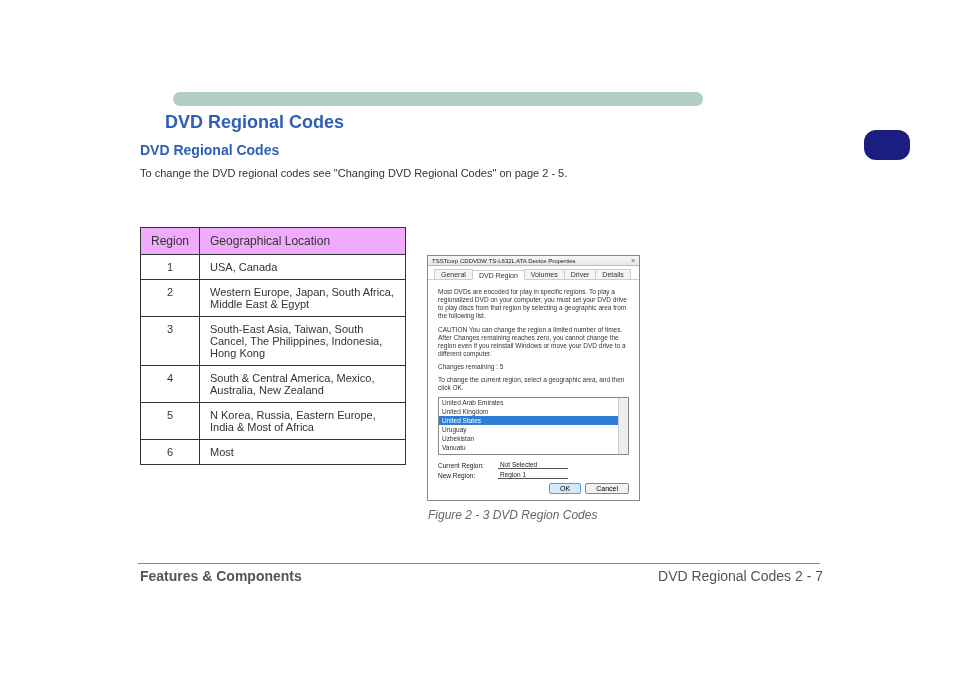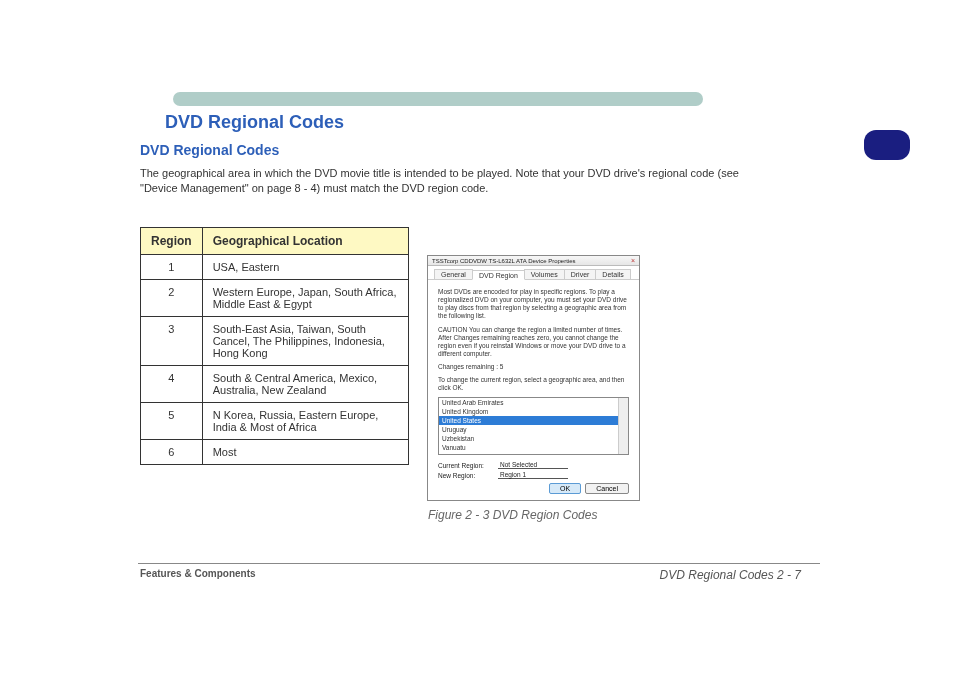--- a/index.html
+++ b/index.html
@@ -9,21 +9,21 @@
     .page-title { position: absolute; top: 112px; left: 165px; font-size: 18px; font-weight: bold; color: #2d5fb8; }
     
     .page-badge { position: absolute; top: 130px; right: 44px; width: 46px; height: 30px; background: #1a1e80; border-radius: 12px; }
     
     .intro-block { position: absolute; top: 142px; left: 140px; width: 630px; }
     .intro-heading { font-size: 14px; font-weight: bold; color: #2d5fb8; margin-bottom: 8px; }
     .intro-text { font-size: 11px; color: #333; line-height: 1.4; margin-bottom: 8px; }
     
     .region-table { position: absolute; top: 227px; left: 140px; border-collapse: collapse; font-size: 11px; color: #333; }
     .region-table th, .region-table td { border: 1px solid #333; padding: 6px 10px; text-align: left; vertical-align: top; }
-    .region-table thead th { background: #fef9c3; font-weight: bold; font-size: 12px; }
+    .region-table thead th { background: #f0abfc; font-weight: normal; font-size: 12px; }
     .region-table .region-col { width: 58px; text-align: center; }
     .region-table .geo-col { width: 206px; }
     
     .dvd-dialog { position: absolute; top: 255px; left: 427px; width: 213px; height: 246px; background: #fff; border: 1px solid #888; font-family: "Segoe UI", Tahoma, sans-serif; font-size: 7px; color: #222; }
     .dvd-titlebar { height: 10px; background: linear-gradient(#f7f7f7,#e6e6e6); border-bottom: 1px solid #bbb; font-size: 6px; padding: 1px 4px; display: flex; justify-content: space-between; align-items: center; }
     .dvd-close { color: #b33; font-size: 7px; }
     .dvd-tabs { height: 14px; border-bottom: 1px solid #ccc; display: flex; padding-left: 6px; padding-top: 3px; gap: 0; }
     .dvd-tab { border: 1px solid #ccc; border-bottom: none; padding: 1px 6px; font-size: 7px; background: #f4f4f4; margin-right: -1px; color: #333; }
     .dvd-tab.active { background: #fff; border-bottom: 1px solid #fff; position: relative; top: 1px; }
     .dvd-body { padding: 8px 10px 6px 10px; }
@@ -34,46 +34,46 @@
     .dvd-scrollbar { position: absolute; right: 0; top: 0; bottom: 0; width: 10px; background: #eee; border-left: 1px solid #ccc; }
     .dvd-field-row { display: flex; font-size: 6.5px; margin-bottom: 2px; align-items: center; }
     .dvd-field-label { width: 60px; }
     .dvd-field-value { border-bottom: 1px solid #555; flex: 0 0 70px; padding: 0 2px; }
     .dvd-buttons { position: absolute; bottom: 6px; right: 10px; display: flex; gap: 4px; }
     .dvd-btn { font-size: 7px; padding: 1px 10px; border: 1px solid #888; background: #f2f2f2; border-radius: 2px; }
     .dvd-btn.ok { background: #d6e9f8; border-color: #5b9bd5; }
     .dvd-figure-caption { position: absolute; top: 508px; left: 428px; font-size: 12px; font-style: italic; color: #666; }
     
     .footer-line { position: absolute; top: 563px; left: 138px; width: 682px; height: 1px; background: #888; }
-    .footer-left { position: absolute; top: 568px; left: 140px; font-size: 10px; color: #555; font-weight: bold; }
-    .footer-right { position: absolute; top: 568px; right: 153px; font-size: 12px; color: #555; font-style: italic; }
+    .footer-left { position: absolute; top: 568px; left: 140px; font-size: 14px; color: #555; font-weight: bold; }
+    .footer-right { position: absolute; top: 568px; right: 131px; font-size: 14px; color: #555; }
   </style>
 </head>
 <body>
 
 <div class="page-header-bar"></div>
 <div class="page-title">DVD Regional Codes</div>
 <div class="page-badge"></div>
 
 <div class="intro-block">
   <div class="intro-heading">DVD Regional Codes</div>
-  <p class="intro-text">The geographical area in which the DVD movie title is intended to be played. Note that your DVD drive's regional code (see "Device Management" on page 8 - 4) must match the DVD region code.</p>
+  <p class="intro-text">To change the DVD regional codes see "Changing DVD Regional Codes" on page 2 - 5.</p>
 </div>
 
 <table class="region-table">
   <thead>
     <tr>
       <th class="region-col">Region</th>
       <th class="geo-col">Geographical Location</th>
     </tr>
   </thead>
   <tbody id="region-tbody">
       <tr>
         <td class="region-col">1</td>
-        <td class="geo-col">USA, Eastern</td>
+        <td class="geo-col">USA, Canada</td>
       </tr>
       <tr>
         <td class="region-col">2</td>
         <td class="geo-col">Western Europe, Japan, South Africa, Middle East &amp; Egypt</td>
       </tr>
       <tr>
         <td class="region-col">3</td>
         <td class="geo-col">South-East Asia, Taiwan, South Cancel, The Philippines, Indonesia, Hong Kong</td>
       </tr>
       <tr>

